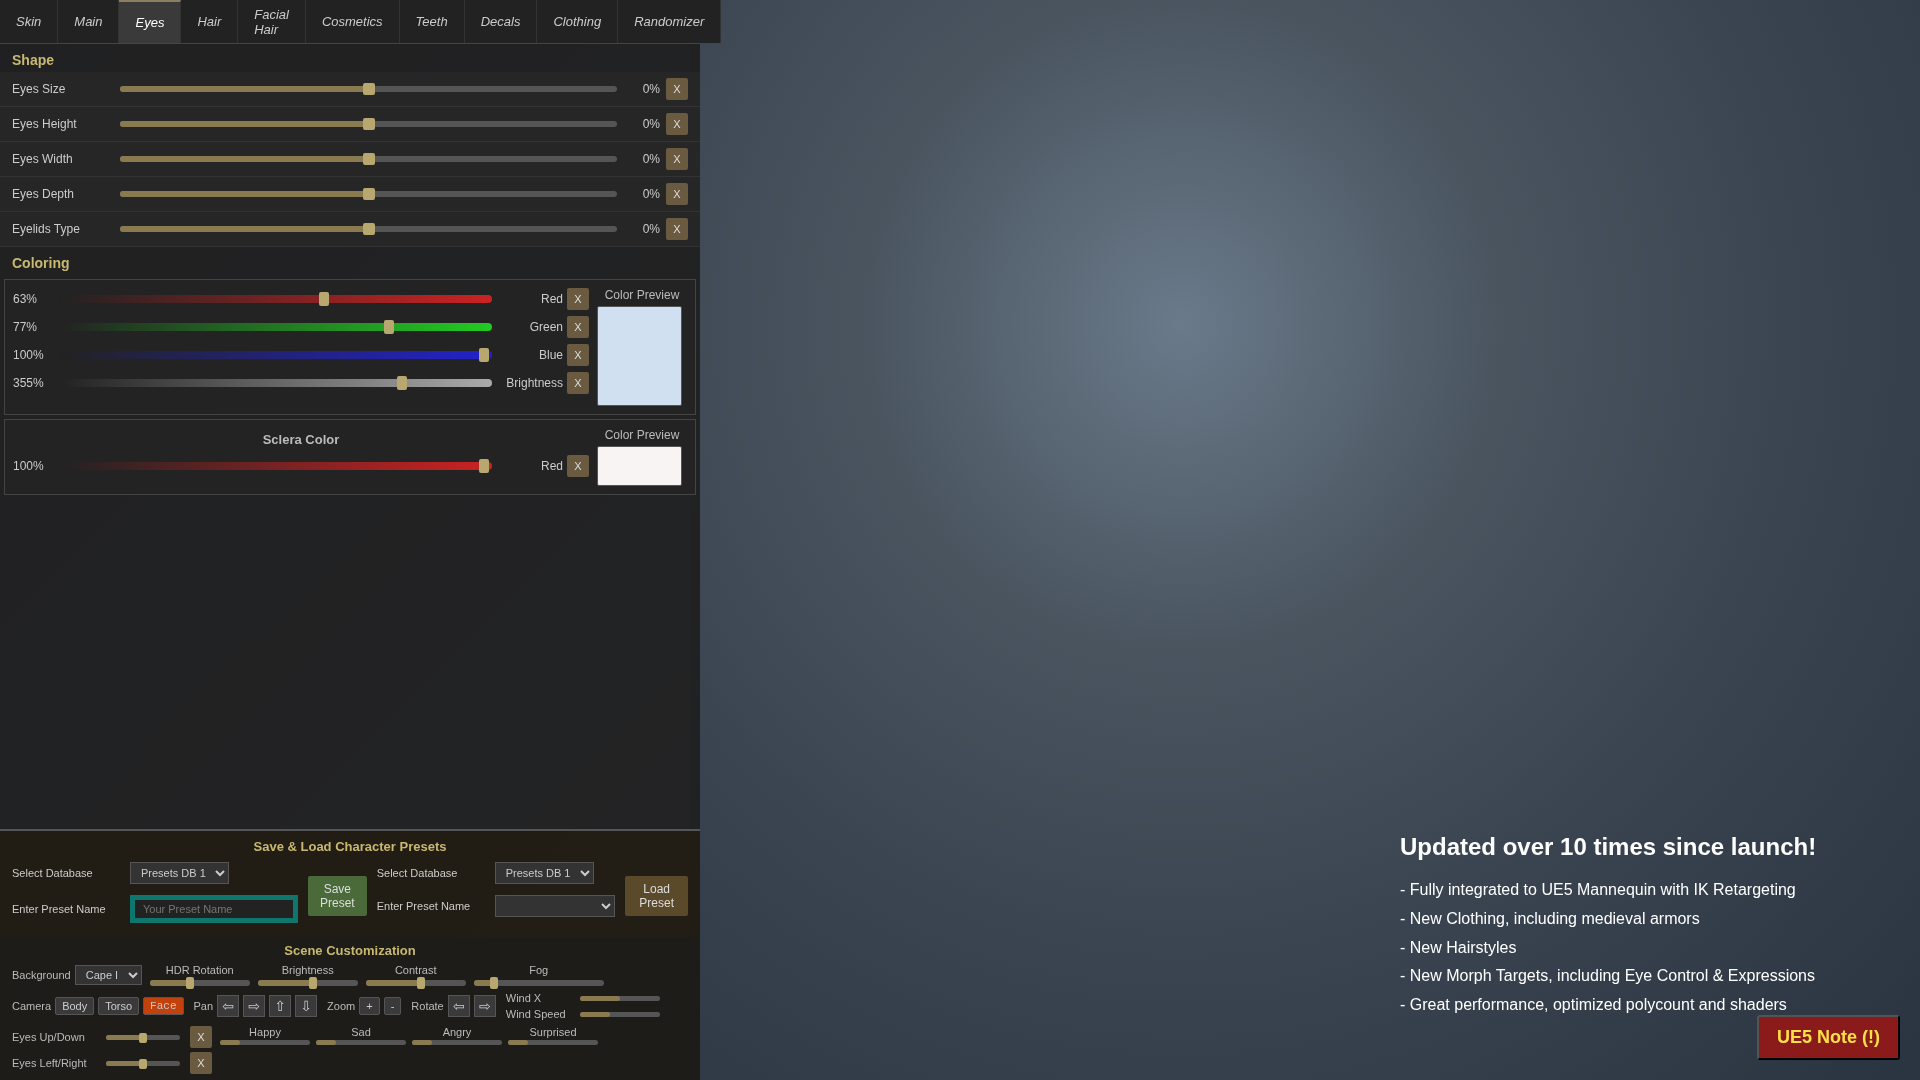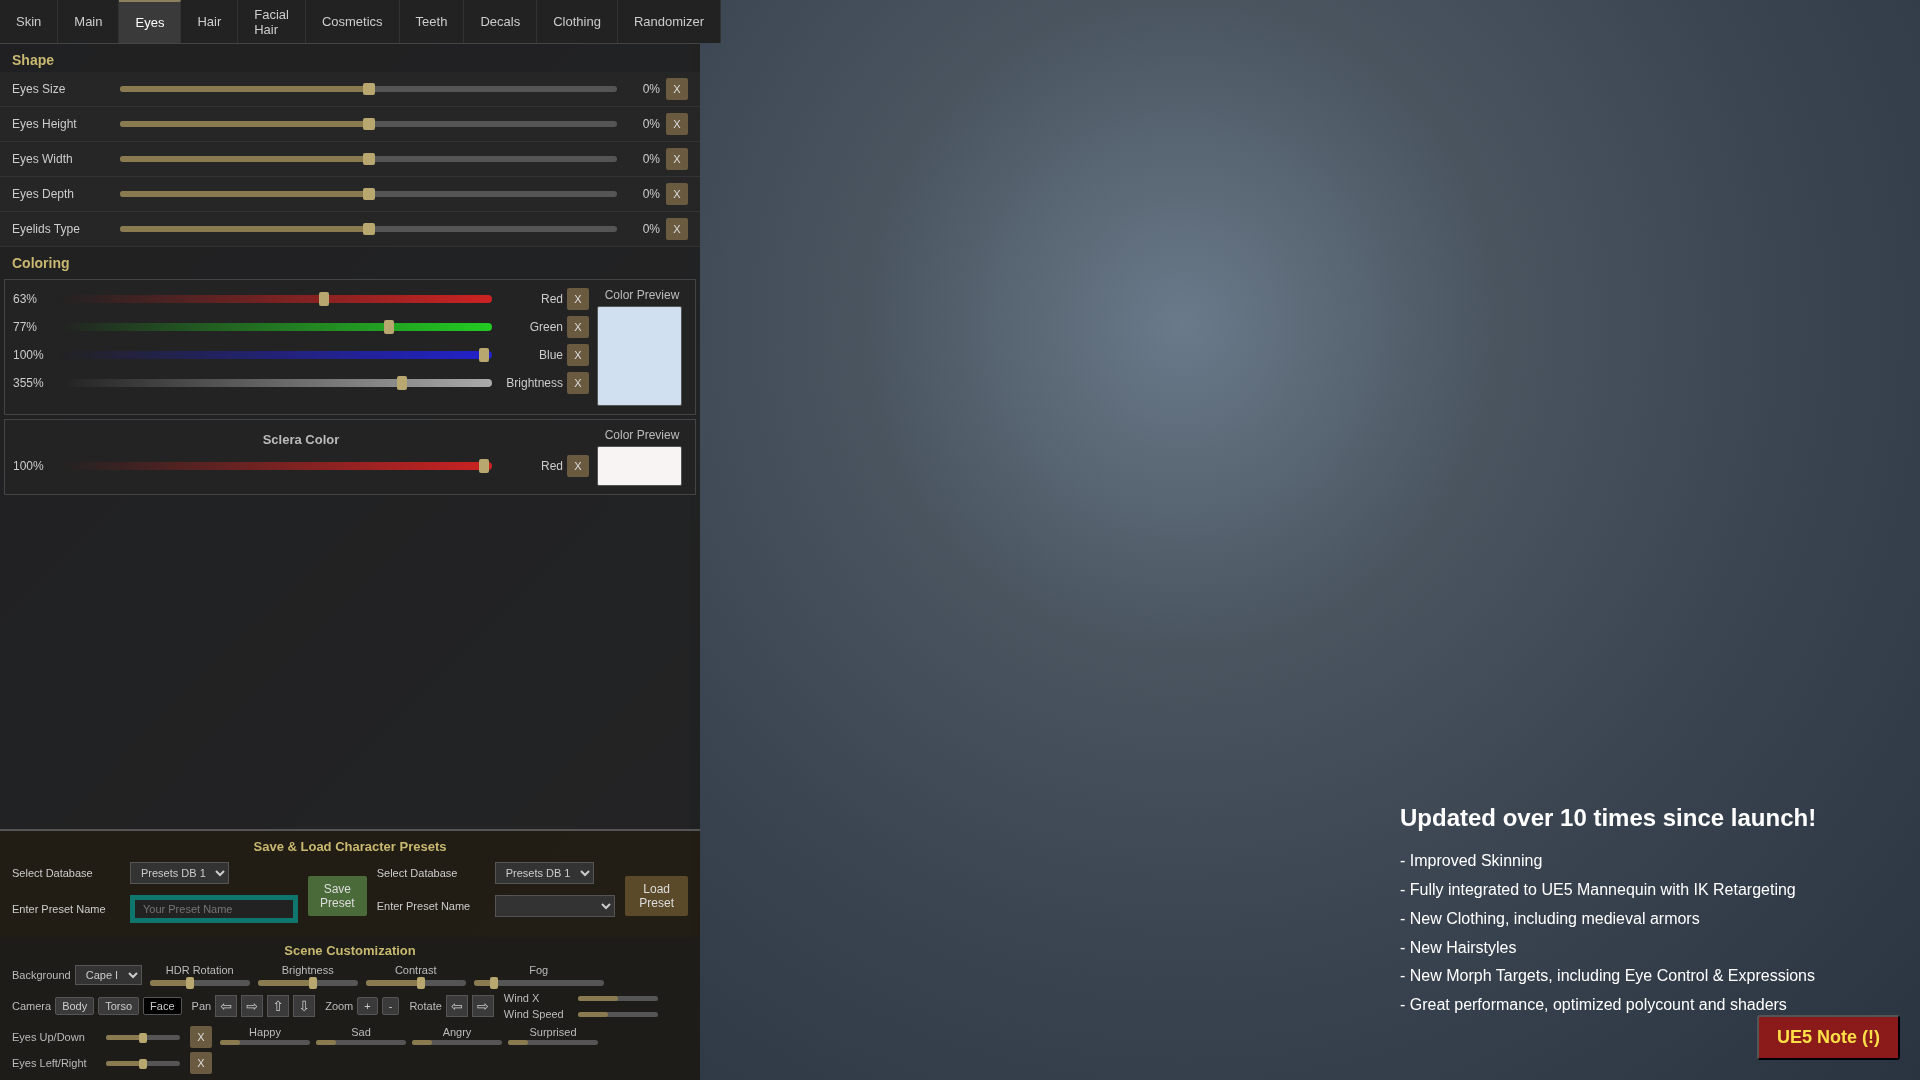--- a/index.html
+++ b/index.html
@@ -77,20 +77,21 @@
       flex-direction: column;
     }
 
     
     .tab-bar {
       display: flex;
       background: #1a1a1a;
       border-bottom: 1px solid #444;
       height: 44px;
       align-items: center;
+      font-style: italic;
     }
 
     .tab {
       padding: 8px 16px;
       color: #ccc;
       font-size: 13px;
       cursor: pointer;
       height: 100%;
       display: flex;
       align-items: center;
@@ -393,21 +394,21 @@
     .cam-btn {
       background: #3a3a3a;
       color: #ccc;
       border: 1px solid #555;
       padding: 2px 6px;
       font-size: 11px;
       cursor: pointer;
       border-radius: 2px;
     }
 
-    .cam-btn.active { background: #000000; }
+    .cam-btn.active { background: #c2410c; font-family: Liberation Mono, monospace; }
 
     .icon-btn {
       background: #3a3a3a;
       color: #ccc;
       border: 1px solid #555;
       width: 22px;
       height: 22px;
       font-size: 14px;
       cursor: pointer;
       display: flex;
@@ -489,21 +490,20 @@
 <body>
 
 <div class="bg-scene"></div>
 
 <div class="character-area">
   <div class="character-bg"></div>
 </div>
 
 <div class="info-panel">
   <div class="title">Updated over 10 times since launch!</div>
-  <div>- Improved Skinning</div>
   <div>- Fully integrated to UE5 Mannequin with IK Retargeting</div>
   <div>- New Clothing, including medieval armors</div>
   <div>- New Hairstyles</div>
   <div>- New Morph Targets, including Eye Control &amp; Expressions</div>
   <div>- Great performance, optimized polycount and shaders</div>
 </div>
 
 <button class="ue5-note">UE5 Note (!)</button>
 
 <div class="left-panel">

